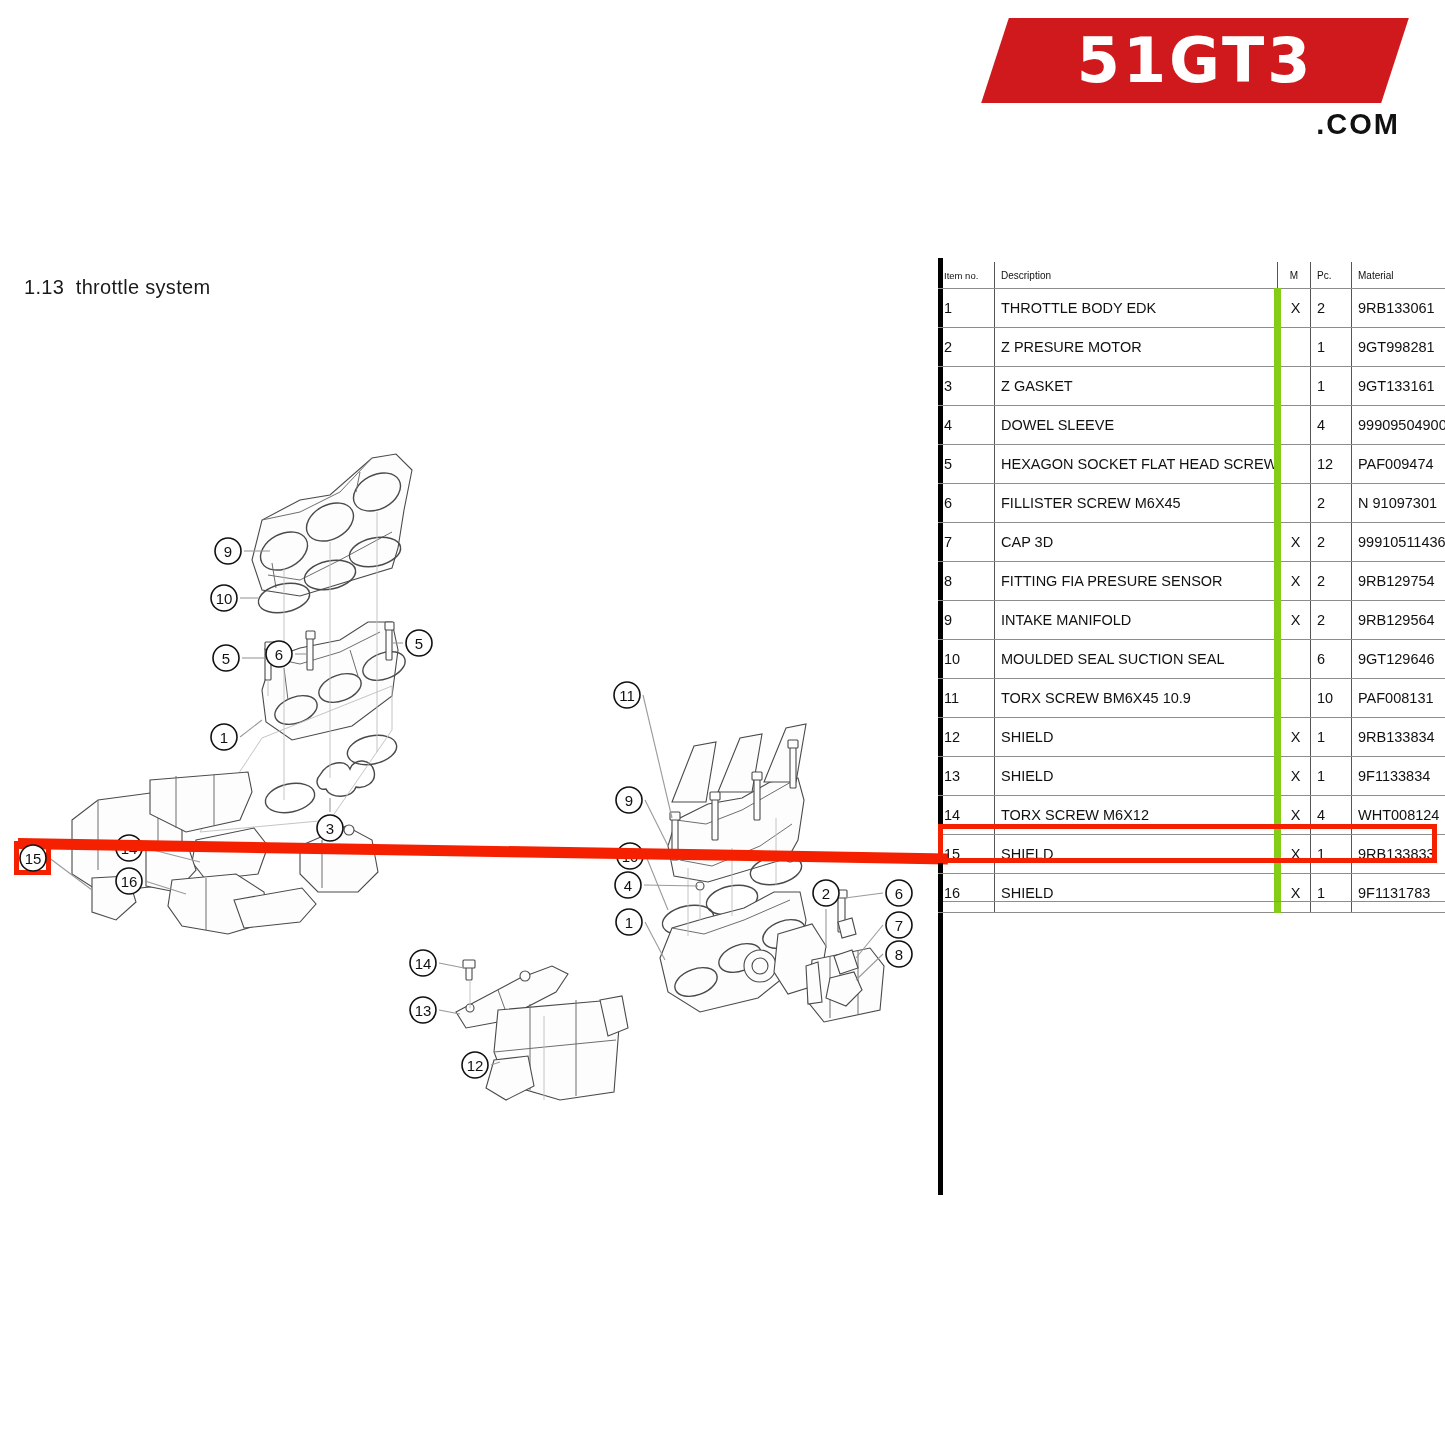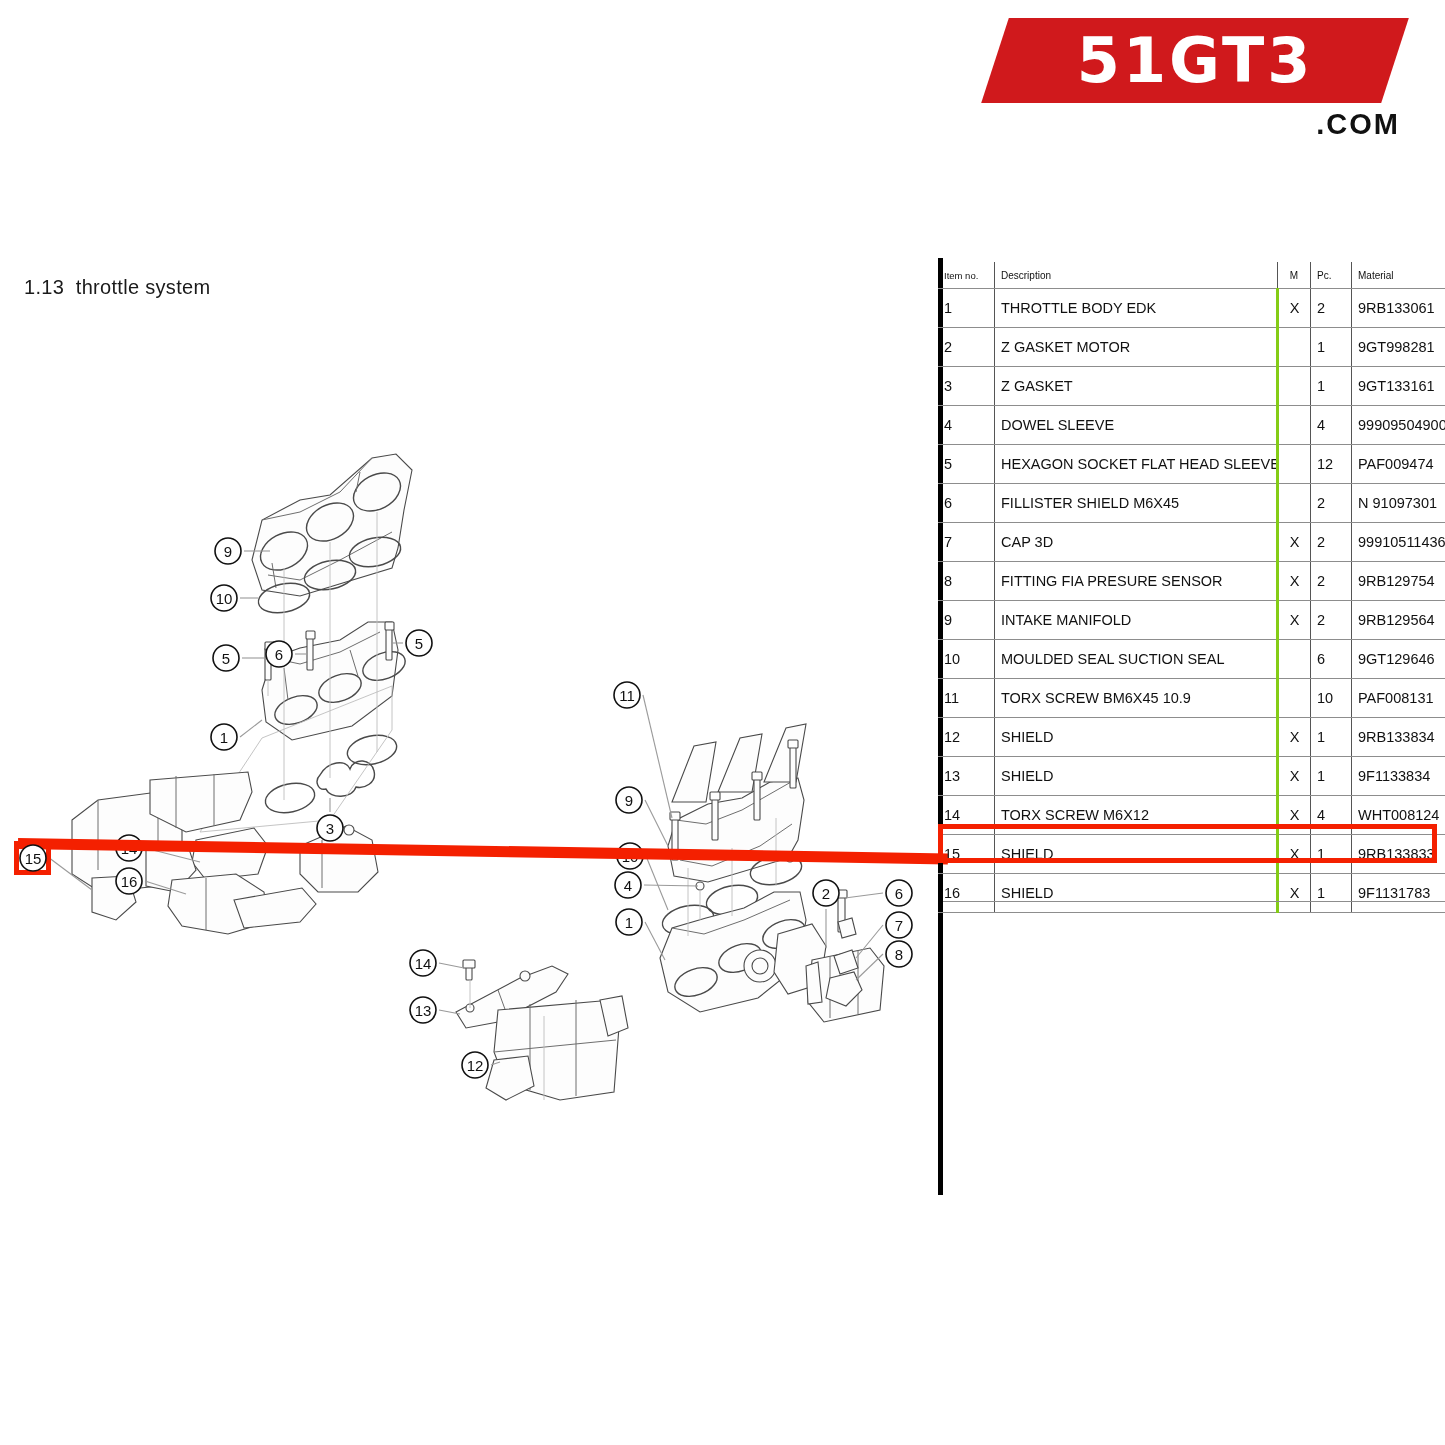--- a/index.html
+++ b/index.html
@@ -46,21 +46,21 @@
     font-size:14.5px;
   }
   #parts-table .tbl td,#parts-table .tbl th{
     border-bottom:1px solid #8d8d8d;
     padding:0 6px;height:38px;vertical-align:middle;
     font-weight:400;text-align:left;white-space:nowrap;overflow:hidden;
   }
   #parts-table .tbl th{font-size:10px;height:26px;border-bottom:1px solid #8d8d8d;}
   #parts-table .tbl th.h-item{font-size:9.5px;}
   .c-item{width:44px;text-align:left;border-right:1px solid #555;}
-  .c-desc{width:270px;border-right:3px solid #84cc16;}
+  .c-desc{width:270px;border-right:7px solid #84cc16;}
   .c-m{width:20px;text-align:center !important;border-right:1px solid #555;}
   .c-pc{width:28px;text-align:center;border-right:1px solid #555;}
   .c-mat{width:auto;}
   #parts-table .tbl th.c-item,#parts-table .tbl th.c-desc,
   #parts-table .tbl th.c-m,#parts-table .tbl th.c-pc{border-right:1px solid #555;}
   
   #table-rail{
     position:absolute;left:938px;top:258px;width:5px;height:937px;background:#000;
   }
   #table-bottom-line{
@@ -414,49 +414,49 @@
     <tbody id="parts-table-body">
         <tr>
           <td class="c-item">1</td>
           <td class="c-desc">THROTTLE BODY EDK</td>
           <td class="c-m">X</td>
           <td class="c-pc">2</td>
           <td class="c-mat">9RB133061</td>
         </tr>
         <tr>
           <td class="c-item">2</td>
-          <td class="c-desc">Z GASKET MOTOR</td>
+          <td class="c-desc">Z PRESURE MOTOR</td>
           <td class="c-m"></td>
           <td class="c-pc">1</td>
           <td class="c-mat">9GT998281</td>
         </tr>
         <tr>
           <td class="c-item">3</td>
           <td class="c-desc">Z GASKET</td>
           <td class="c-m"></td>
           <td class="c-pc">1</td>
           <td class="c-mat">9GT133161</td>
         </tr>
         <tr>
           <td class="c-item">4</td>
           <td class="c-desc">DOWEL SLEEVE</td>
           <td class="c-m"></td>
           <td class="c-pc">4</td>
           <td class="c-mat">99909504900</td>
         </tr>
         <tr>
           <td class="c-item">5</td>
-          <td class="c-desc">HEXAGON SOCKET FLAT HEAD SLEEVE</td>
+          <td class="c-desc">HEXAGON SOCKET FLAT HEAD SCREW</td>
           <td class="c-m"></td>
           <td class="c-pc">12</td>
           <td class="c-mat">PAF009474</td>
         </tr>
         <tr>
           <td class="c-item">6</td>
-          <td class="c-desc">FILLISTER SHIELD M6X45</td>
+          <td class="c-desc">FILLISTER SCREW M6X45</td>
           <td class="c-m"></td>
           <td class="c-pc">2</td>
           <td class="c-mat">N 91097301</td>
         </tr>
         <tr>
           <td class="c-item">7</td>
           <td class="c-desc">CAP 3D</td>
           <td class="c-m">X</td>
           <td class="c-pc">2</td>
           <td class="c-mat">99910511436</td>

